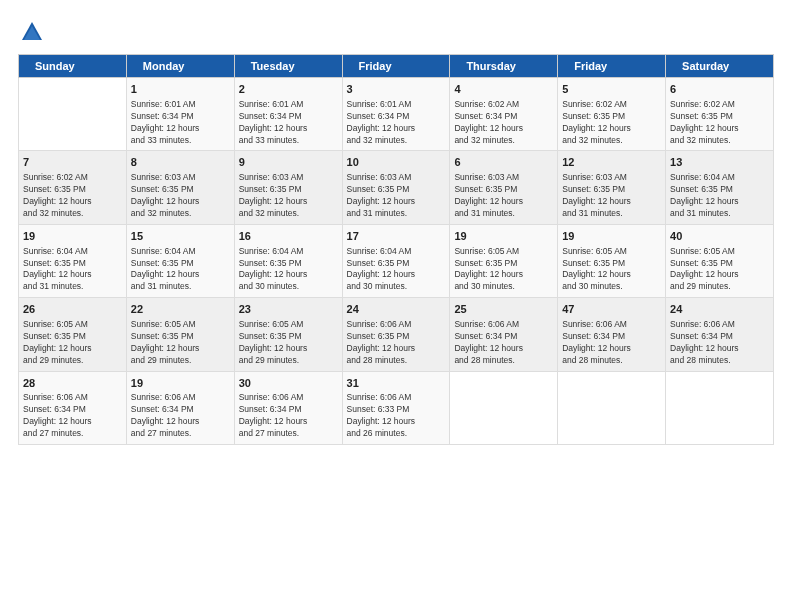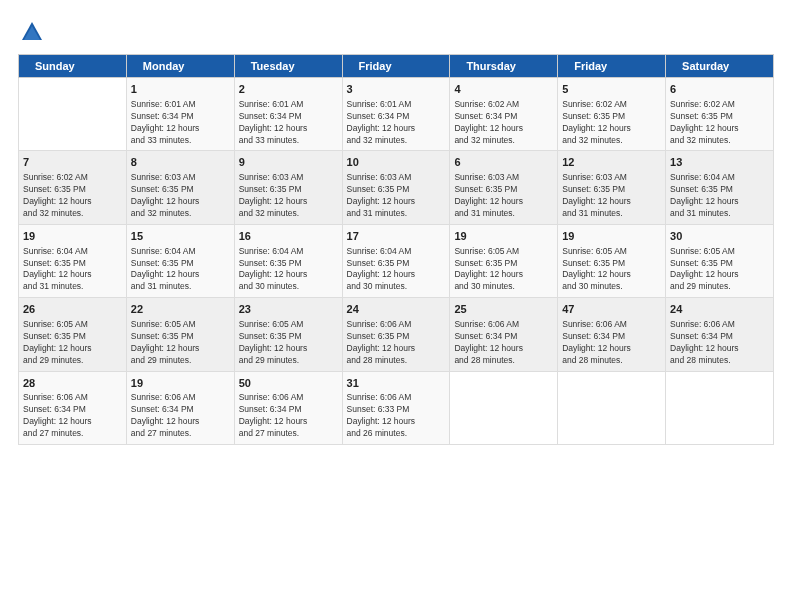--- a/index.html
+++ b/index.html
@@ -270,95 +270,95 @@
 and 30 minutes.</div>
           </td>
           <td>
             <span class="day-num">19</span>
             <div class="day-info" style="white-space: pre-line;">Sunrise: 6:05 AM
 Sunset: 6:35 PM
 Daylight: 12 hours
 and 30 minutes.</div>
           </td>
           <td>
+            <span class="day-num">40</span>
+            <div class="day-info" style="white-space: pre-line;">Sunrise: 6:05 AM
+Sunset: 6:35 PM
+Daylight: 12 hours
+and 29 minutes.</div>
+          </td>
+        </tr>
+        <tr>
+          <td>
+            <span class="day-num">26</span>
+            <div class="day-info" style="white-space: pre-line;">Sunrise: 6:05 AM
+Sunset: 6:35 PM
+Daylight: 12 hours
+and 29 minutes.</div>
+          </td>
+          <td>
+            <span class="day-num">22</span>
+            <div class="day-info" style="white-space: pre-line;">Sunrise: 6:05 AM
+Sunset: 6:35 PM
+Daylight: 12 hours
+and 29 minutes.</div>
+          </td>
+          <td>
+            <span class="day-num">23</span>
+            <div class="day-info" style="white-space: pre-line;">Sunrise: 6:05 AM
+Sunset: 6:35 PM
+Daylight: 12 hours
+and 29 minutes.</div>
+          </td>
+          <td>
+            <span class="day-num">24</span>
+            <div class="day-info" style="white-space: pre-line;">Sunrise: 6:06 AM
+Sunset: 6:35 PM
+Daylight: 12 hours
+and 28 minutes.</div>
+          </td>
+          <td>
+            <span class="day-num">25</span>
+            <div class="day-info" style="white-space: pre-line;">Sunrise: 6:06 AM
+Sunset: 6:34 PM
+Daylight: 12 hours
+and 28 minutes.</div>
+          </td>
+          <td>
+            <span class="day-num">47</span>
+            <div class="day-info" style="white-space: pre-line;">Sunrise: 6:06 AM
+Sunset: 6:34 PM
+Daylight: 12 hours
+and 28 minutes.</div>
+          </td>
+          <td>
+            <span class="day-num">24</span>
+            <div class="day-info" style="white-space: pre-line;">Sunrise: 6:06 AM
+Sunset: 6:34 PM
+Daylight: 12 hours
+and 28 minutes.</div>
+          </td>
+        </tr>
+        <tr>
+          <td>
+            <span class="day-num">28</span>
+            <div class="day-info" style="white-space: pre-line;">Sunrise: 6:06 AM
+Sunset: 6:34 PM
+Daylight: 12 hours
+and 27 minutes.</div>
+          </td>
+          <td>
+            <span class="day-num">19</span>
+            <div class="day-info" style="white-space: pre-line;">Sunrise: 6:06 AM
+Sunset: 6:34 PM
+Daylight: 12 hours
+and 27 minutes.</div>
+          </td>
+          <td>
             <span class="day-num">30</span>
-            <div class="day-info" style="white-space: pre-line;">Sunrise: 6:05 AM
-Sunset: 6:35 PM
-Daylight: 12 hours
-and 29 minutes.</div>
-          </td>
-        </tr>
-        <tr>
-          <td>
-            <span class="day-num">26</span>
-            <div class="day-info" style="white-space: pre-line;">Sunrise: 6:05 AM
-Sunset: 6:35 PM
-Daylight: 12 hours
-and 29 minutes.</div>
-          </td>
-          <td>
-            <span class="day-num">22</span>
-            <div class="day-info" style="white-space: pre-line;">Sunrise: 6:05 AM
-Sunset: 6:35 PM
-Daylight: 12 hours
-and 29 minutes.</div>
-          </td>
-          <td>
-            <span class="day-num">23</span>
-            <div class="day-info" style="white-space: pre-line;">Sunrise: 6:05 AM
-Sunset: 6:35 PM
-Daylight: 12 hours
-and 29 minutes.</div>
-          </td>
-          <td>
-            <span class="day-num">24</span>
-            <div class="day-info" style="white-space: pre-line;">Sunrise: 6:06 AM
-Sunset: 6:35 PM
-Daylight: 12 hours
-and 28 minutes.</div>
-          </td>
-          <td>
-            <span class="day-num">25</span>
-            <div class="day-info" style="white-space: pre-line;">Sunrise: 6:06 AM
-Sunset: 6:34 PM
-Daylight: 12 hours
-and 28 minutes.</div>
-          </td>
-          <td>
-            <span class="day-num">47</span>
-            <div class="day-info" style="white-space: pre-line;">Sunrise: 6:06 AM
-Sunset: 6:34 PM
-Daylight: 12 hours
-and 28 minutes.</div>
-          </td>
-          <td>
-            <span class="day-num">24</span>
-            <div class="day-info" style="white-space: pre-line;">Sunrise: 6:06 AM
-Sunset: 6:34 PM
-Daylight: 12 hours
-and 28 minutes.</div>
-          </td>
-        </tr>
-        <tr>
-          <td>
-            <span class="day-num">28</span>
-            <div class="day-info" style="white-space: pre-line;">Sunrise: 6:06 AM
-Sunset: 6:34 PM
-Daylight: 12 hours
-and 27 minutes.</div>
-          </td>
-          <td>
-            <span class="day-num">19</span>
-            <div class="day-info" style="white-space: pre-line;">Sunrise: 6:06 AM
-Sunset: 6:34 PM
-Daylight: 12 hours
-and 27 minutes.</div>
-          </td>
-          <td>
-            <span class="day-num">50</span>
             <div class="day-info" style="white-space: pre-line;">Sunrise: 6:06 AM
 Sunset: 6:34 PM
 Daylight: 12 hours
 and 27 minutes.</div>
           </td>
           <td>
             <span class="day-num">31</span>
             <div class="day-info" style="white-space: pre-line;">Sunrise: 6:06 AM
 Sunset: 6:33 PM
 Daylight: 12 hours

